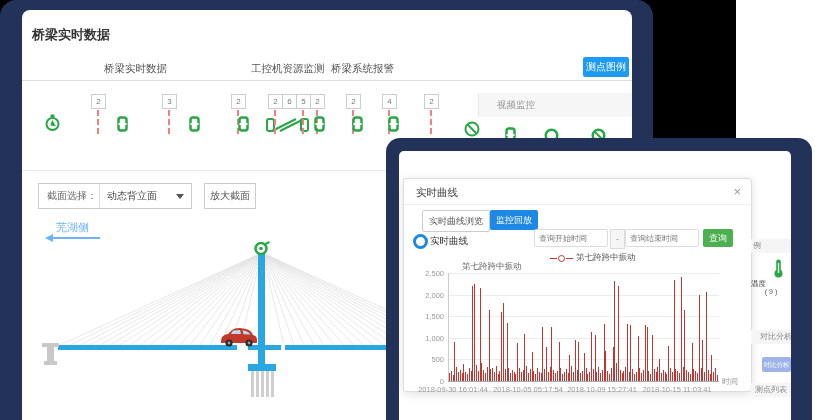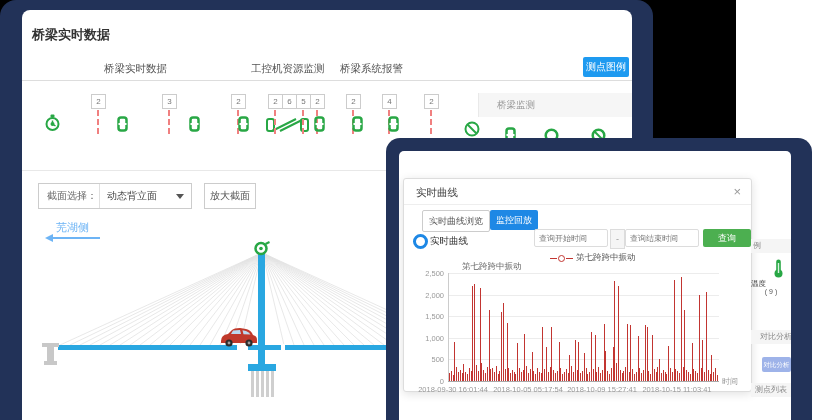--- a/index.html
+++ b/index.html
@@ -60,21 +60,21 @@
   .dtab1{left:18px;top:31px;width:66px;height:20px;border:1px solid #ccc;border-radius:2px;background:#fff;
          font-size:9px;color:#555;text-align:center;line-height:20px;cursor:pointer;}
   .dtab2{left:86px;top:31px;width:48px;height:20px;border-radius:2px;background:#1e88e5;
          font-size:9px;color:#fff;text-align:center;line-height:20px;cursor:pointer;}
   .radio{left:9px;top:55px;width:9px;height:9px;border-radius:50%;border:3px solid #1e88e5;background:#fff;}
   .radio-lbl{left:26px;top:56px;font-size:9.5px;color:#333;}
   .dinput{top:50px;width:74px;height:18px;border:1px solid #dcdcdc;border-radius:2px;background:#fff;
           font-size:8px;color:#bbb;padding:0 4px;box-sizing:border-box;font-family:"Liberation Sans",sans-serif;}
   .dsep{left:206px;top:50px;width:13px;height:18px;border:1px solid #dcdcdc;background:#f5f5f5;
         font-size:9px;color:#999;text-align:center;line-height:18px;}
-  .btn-query{left:299px;top:50px;width:48px;height:18px;background:#4caf50;border-radius:2px;
+  .btn-query{left:299px;top:50px;width:30px;height:18px;background:#4caf50;border-radius:2px;
              font-size:9px;color:#fff;text-align:center;line-height:18px;cursor:pointer;}
   .cleg{left:146px;top:73px;font-size:8.5px;color:#555;display:flex;align-items:center;}
   .cleg .seg{width:7px;height:0;border-top:1px solid #c23531;}
   .cleg .dot{width:5px;height:5px;border:1px solid #c23531;border-radius:50%;margin:0 1px;}
   .cleg .txt{margin-left:3px;}
   .ctitle{left:58px;top:82px;font-size:8.5px;color:#666;}
   .ytick{font-size:7.5px;color:#999;width:34px;text-align:right;}
   .gline{left:44px;width:271px;height:1px;background:#ececec;}
   .gline.base{background:#aaa;}
   .yaxis{left:44px;top:94px;width:1px;height:108px;background:#ccc;}
@@ -98,21 +98,21 @@
   <div class="abs white-strip"></div>
 
   <div class="abs win1">
     <div class="abs win1c">
 
       <div class="abs w1title">桥梁实时数据</div>
 
       <div class="abs tabline"></div>
       <div class="abs w1tab" style="left:78px;">桥梁实时数据</div>
       <div class="abs w1tab" style="left:225px;">工控机资源监测</div>
-      <div class="abs w1tab" style="left:305px;margin-left:9px;">桥梁系统报警</div>
+      <div class="abs w1tab" style="left:305px;">桥梁系统报警</div>
 
       <div class="abs btn-video">测点图例</div>
 
       <div class="abs" id="sensor-row" style="left:0;top:0;width:610px;height:150px;">
         <svg class="abs" style="left:22px;top:104px;" width="17" height="18" viewBox="0 0 17 18">
           <circle cx="8.5" cy="10" r="6" fill="none" stroke="#28a745" stroke-width="2"></circle>
           <rect x="6.5" y="0.5" width="4" height="3" rx="1" fill="#28a745"></rect>
           <path d="M8.5 6.5 V10 L11.5 12" fill="none" stroke="#28a745" stroke-width="1.5"></path>
           <circle cx="8.5" cy="10" r="2" fill="#28a745"></circle>
         </svg>
@@ -167,21 +167,21 @@
             <rect x="1.5" y="1.5" width="8" height="13" rx="2.5" fill="none" stroke="#28a745" stroke-width="2.5"></rect>
             <line x1="1.5" y1="8" x2="9.5" y2="8" stroke="#fff" stroke-width="2"></line>
           </svg>
           <svg width="11" height="16" viewBox="0 0 11 16" class="abs sicon" style="left: 366px;">
             <rect x="1.5" y="1.5" width="8" height="13" rx="2.5" fill="none" stroke="#28a745" stroke-width="2.5"></rect>
             <line x1="1.5" y1="8" x2="9.5" y2="8" stroke="#fff" stroke-width="2"></line>
           </svg>
         </div>
 
       <div class="abs lpanel-h"></div>
-      <div class="abs lpanel-t">桥梁监测</div>
+      <div class="abs lpanel-t">视频监控</div>
       <svg class="abs" style="left:483px;top:117px;" width="11" height="16" viewBox="0 0 11 16">
         <rect x="1.5" y="1.5" width="8" height="13" rx="2.5" fill="none" stroke="#28a745" stroke-width="2.5"></rect>
         <line x1="1.5" y1="8" x2="9.5" y2="8" stroke="#fff" stroke-width="2"></line>
       </svg>
       <svg class="abs" style="left:522px;top:118px;" width="15" height="15" viewBox="0 0 15 15">
         <circle cx="7.5" cy="7.5" r="5.8" fill="none" stroke="#28a745" stroke-width="2.5"></circle>
       </svg>
       <svg class="abs" style="left:569px;top:118px;" width="15" height="15" viewBox="0 0 15 15">
         <circle cx="7.5" cy="7.5" r="5.8" fill="none" stroke="#28a745" stroke-width="2.5"></circle>
         <line x1="3.5" y1="3.5" x2="11.5" y2="11.5" stroke="#28a745" stroke-width="2"></line>

